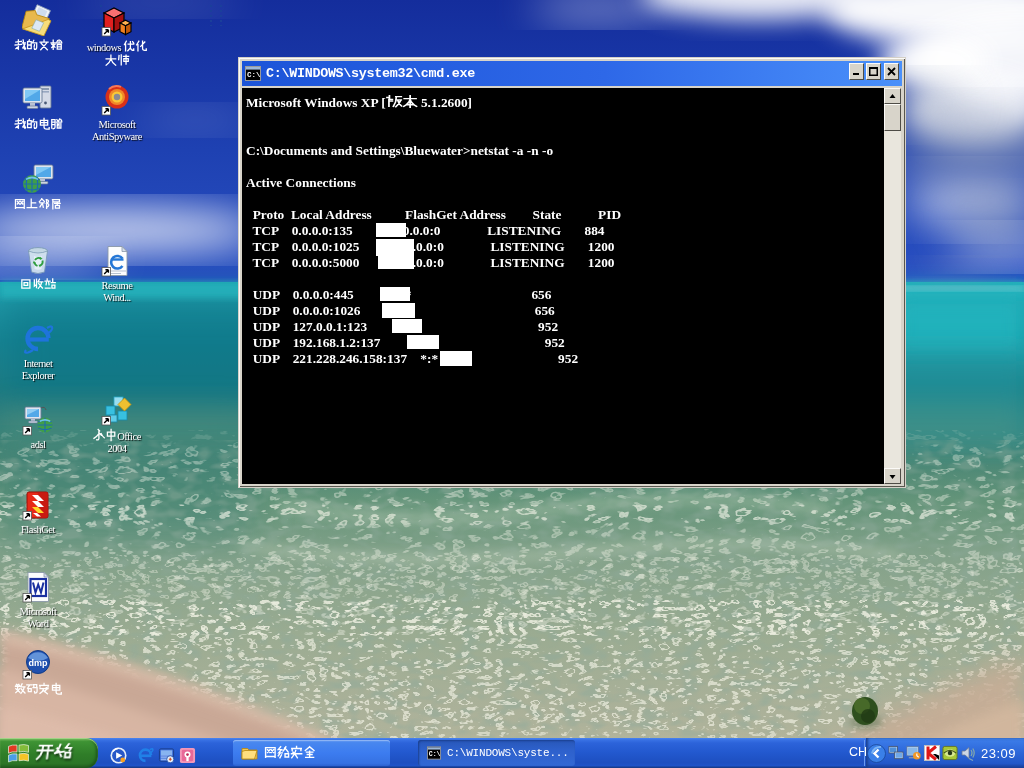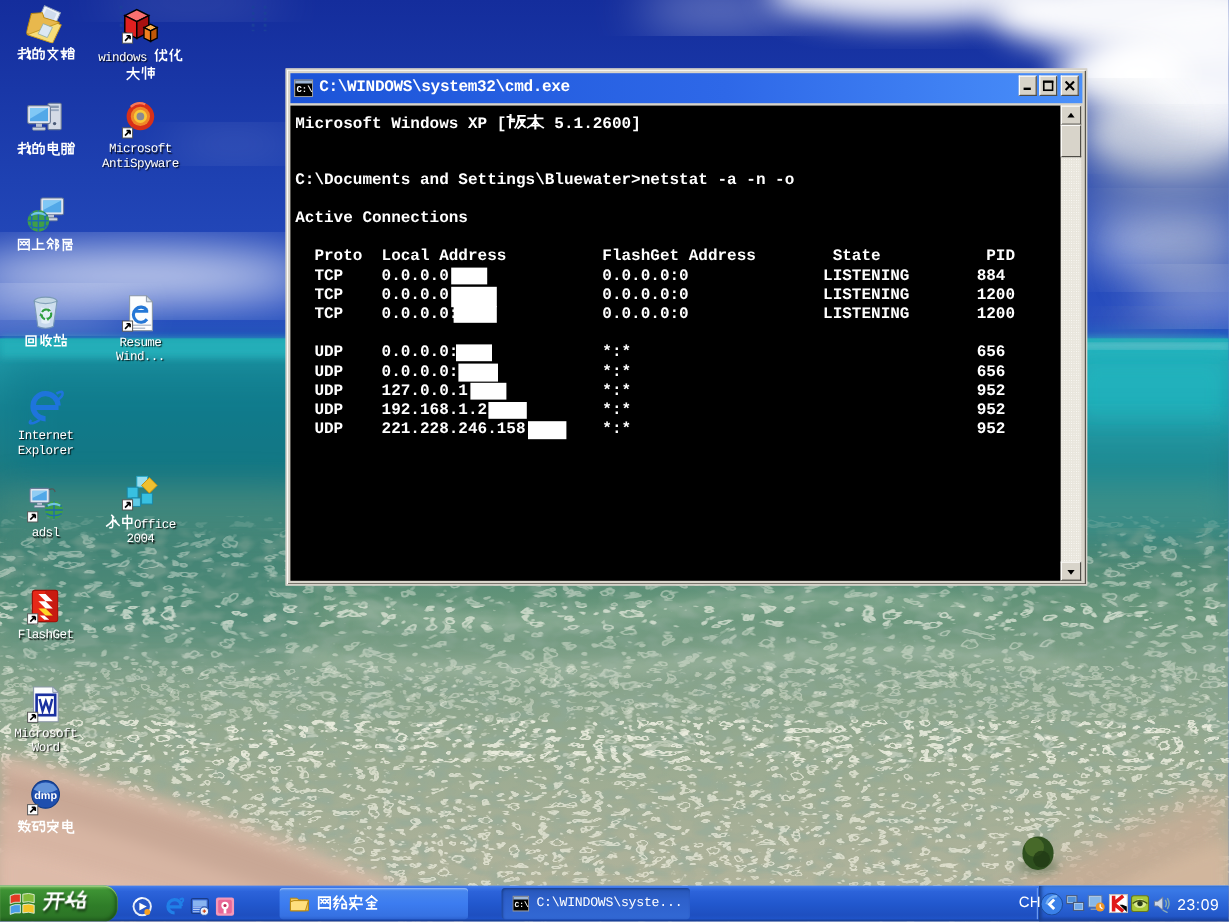--- a/index.html
+++ b/index.html
@@ -1,33 +1,33 @@
 <!DOCTYPE html>
 <html><head><meta charset="utf-8"><title>d</title><style>
 *{margin:0;padding:0;box-sizing:border-box}
 html,body{width:1024px;height:768px;overflow:hidden}
 #desk{position:relative;width:1024px;height:768px;overflow:hidden;font-family:"Liberation Sans",sans-serif;background:#2a52c0}
 #wall{position:absolute;left:0;top:0}
 .icon{position:absolute;width:90px;text-align:center;z-index:2}
 .icon svg.ic{display:block;margin:0 auto}
-.lbl{margin-top:3px;font-family:Liberation Mono, monospace;font-size:10.5px;line-height:12px;color:#fff;
+.lbl{margin-top:3px;font-family:Liberation Serif, serif;font-size:10.5px;line-height:12px;color:#fff;
  text-shadow:1px 1px 1px rgba(0,0,0,0.9);letter-spacing:-0.5px;white-space:pre}
 .lbl svg{vertical-align:-1px}
 
 #win{position:absolute;left:238px;top:57px;width:668px;height:431px;z-index:3;
  background:#d8d4ca;border:1px solid #d4d0c8;
  box-shadow:inset 1px 1px 0 #fcfbf8,inset -1px -1px 0 #58564e;padding:3px}
 #tbar{position:relative;height:25px;background:linear-gradient(90deg,#1c54d8 0%,#2e68e8 55%,#4a90fa 100%);
  display:flex;align-items:center;padding-left:3px}
 #tbar .ttl{color:#fff;font-family:"Liberation Mono",monospace;font-weight:bold;font-size:13.4px;letter-spacing:-0.3px;margin-left:5px;white-space:pre}
 .cbtn{width:15px;height:17px;background:#d8d4ca;border:1px solid;border-color:#fcfbf8 #4e4c46 #4e4c46 #fcfbf8;
  box-shadow:0 0 0 1px #d8d4ca inset;display:inline-flex;align-items:center;justify-content:center;margin-left:2px}
 #cbtns{position:absolute;right:3px;top:2px;display:flex}
 #cons{position:absolute;left:3px;top:30px;right:21px;bottom:3px;background:#000;overflow:hidden}
-#cons .cl{position:absolute;left:4px;white-space:pre;font-family:Liberation Mono, monospace;
+#cons .cl{position:absolute;left:4px;white-space:pre;font-family:Liberation Serif, serif;
  font-weight:bold;font-size:13.34px;line-height:16px;color:#fff;letter-spacing:0}
 .redact{position:absolute;background:#fff;z-index:5}
 #sbar{position:absolute;right:4px;top:30px;width:17px;bottom:3px;
  background:#e9e6dd;background-image:radial-gradient(#fdfcf9 30%,transparent 31%);background-size:2px 2px}
 .sbtn{position:absolute;left:0;width:17px;height:16px;background:#d8d4ca;border:1px solid;border-color:#fcfbf8 #4e4c46 #4e4c46 #fcfbf8;display:flex;align-items:center;justify-content:center}
 #sthumb{position:absolute;left:0;top:16px;width:17px;height:27px;background:#d8d4ca;border:1px solid;border-color:#fcfbf8 #4e4c46 #4e4c46 #fcfbf8}
 
 #task{position:absolute;left:0;top:738px;width:1024px;height:30px;z-index:6;
  background:linear-gradient(#4a84ef 0,#3871e4 2px,#2c63da 5px,#2258ce 50%,#1e4fc0 82%,#1f53c8 92%,#15367e 100%)}
 #start{position:absolute;left:0;top:0;width:98px;height:30px;border-radius:0 12px 12px 0;

